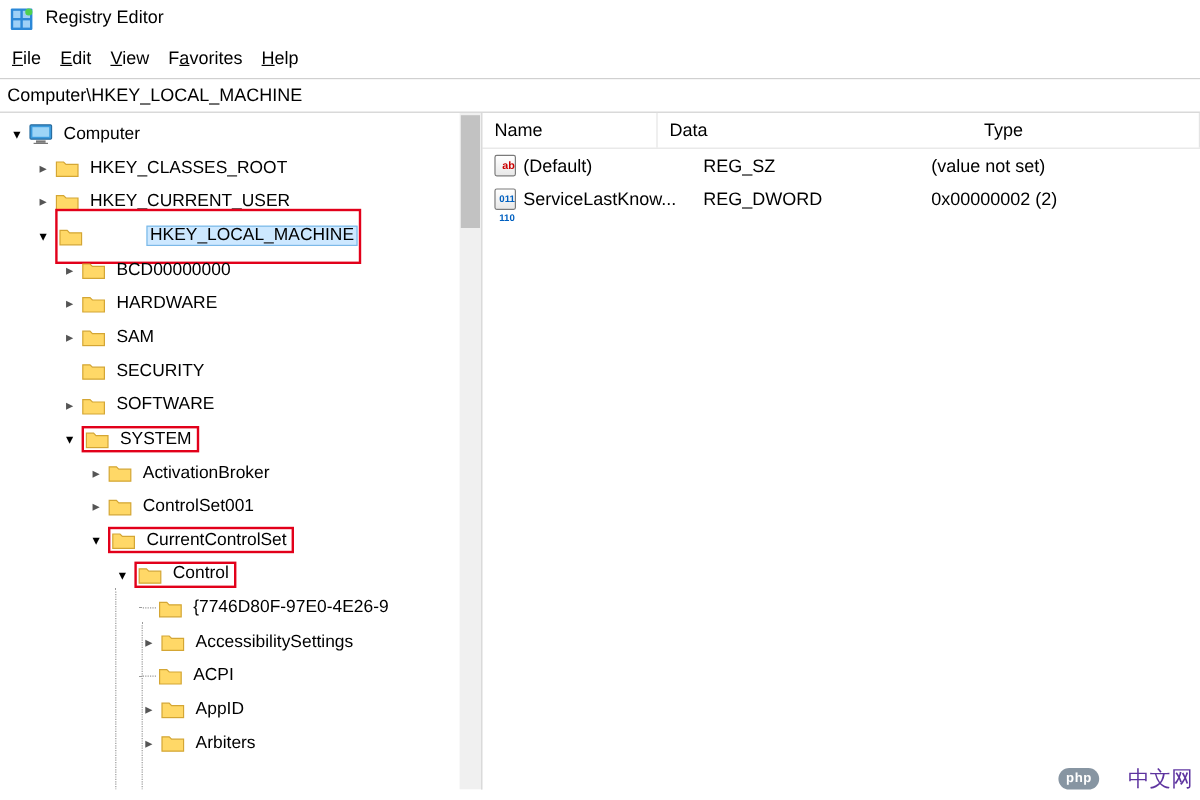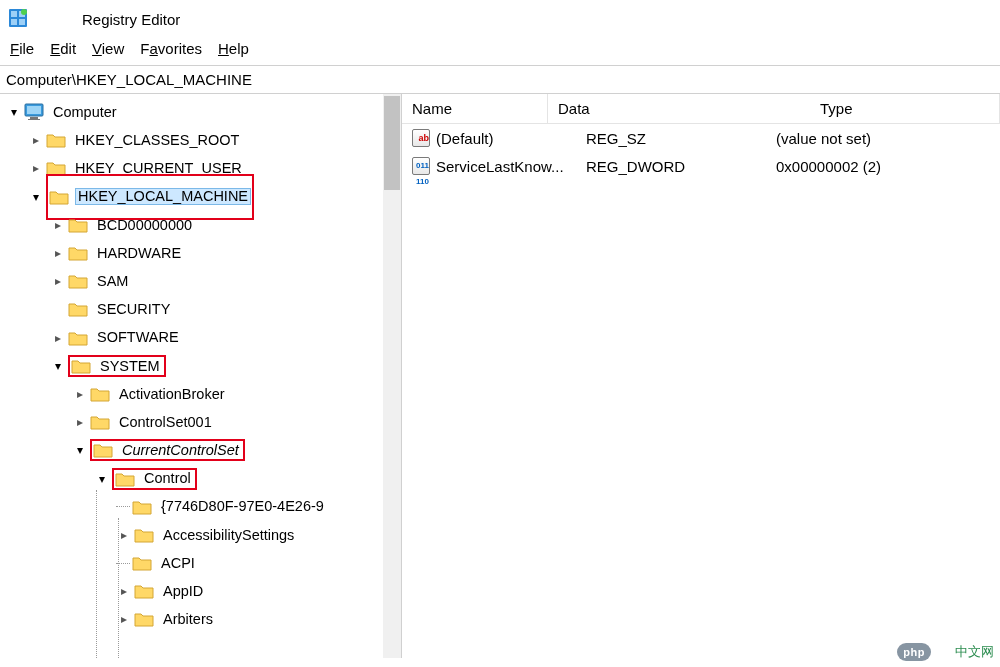--- a/index.html
+++ b/index.html
@@ -1,19 +1,19 @@
 <!DOCTYPE html>
 <html><head>
   <meta charset="utf-8">
   <style>
     * { margin: 0; padding: 0; box-sizing: border-box; font-family: "Segoe UI", Tahoma, sans-serif; }
     body { background: #fff; font-size: 14.5px; color: #000; width: 1000px; height: 667px; overflow: hidden; position: relative; }
 
     
-    .title-bar { display: flex; align-items: flex-end; padding: 6px 8px; height: 34px; gap: 44px; }
+    .title-bar { display: flex; align-items: flex-start; padding: 6px 8px; height: 34px; }
     .title-bar .app-icon { width: 20px; height: 20px; margin-right: 10px; }
     .title-bar .title { font-size: 15px; }
 
     
     .menu-bar { display: flex; gap: 16px; padding: 6px 10px 8px 10px; border-bottom: 1px solid #d0d0d0; }
     .menu-item { font-size: 15px; cursor: default; }
     .menu-item .ul { text-decoration: underline; }
 
     
     .address-bar { padding: 5px 6px; border-bottom: 1px solid #d0d0d0; font-size: 15px; }
@@ -44,21 +44,21 @@
     .vrow { display: flex; padding: 3px 0; align-items: center; }
     .vcell { padding: 2px 10px; font-size: 15px; display: flex; align-items: center; gap: 6px; }
     .vcell.name { width: 174px; } .vcell.type { width: 190px; } .vcell.data { flex: 1; }
     .val-icon { width: 18px; height: 18px; display: inline-block; border: 1px solid #7a7a7a; border-radius: 2px; background: linear-gradient(#fff,#e8e8e8); font-size: 9px; text-align: right; line-height: 16px; font-weight: bold; }
     .val-icon.ab { color: #c00; }
     .val-icon.bin { color: #0060c0; font-size: 8px; }
 
     
     .watermark { position: absolute; right: 6px; bottom: 6px; display: flex; align-items: center; gap: 24px; opacity: 0.9; }
     .wm-badge { background: #7b8a99; color: #fff; font-size: 11px; font-weight: bold; padding: 3px 6px; border-radius: 10px; letter-spacing: 0.5px; }
-    .wm-text { font-size: 13px; color: #15803d; }
+    .wm-text { font-size: 18px; color: #4c1d95; }
   </style>
 </head>
 <body>
 
 <div class="title-bar">
   <span class="app-icon">
     <svg viewBox="0 0 20 20" width="20" height="20">
       <rect x="1" y="1" width="18" height="18" fill="#2b88d8" rx="1"></rect>
       <rect x="3" y="3" width="6" height="6" fill="#9dd0f7"></rect>
       <rect x="11" y="3" width="6" height="6" fill="#9dd0f7"></rect>
@@ -115,21 +115,21 @@
         <span class="node-icon">
             <svg viewBox="0 0 20 16" width="20" height="16">
               <path d="M1 3 h6 l2 2 h10 v10 h-18 z" fill="#ffd867" stroke="#d4a634"></path>
             </svg>
           </span>
         <span class="node-label">HKEY_CURRENT_USER</span>
       </div>
 
       <div class="tree-row" style="padding-left:22px">
         <span class="expander open">▾</span>
-        <span style="border:2px solid #e2001a; display:inline-flex; align-items:center; padding:12px 1px;">
+        <span style="border:2px solid #e2001a; display:inline-flex; align-items:center; padding:12px 1px;gap:47px;">
           <span class="node-icon">
               <svg viewBox="0 0 20 16" width="20" height="16">
                 <path d="M1 3 h6 l2 2 h10 v10 h-18 z" fill="#ffd867" stroke="#d4a634"></path>
               </svg>
             </span>
           <span class="node-label selected">HKEY_LOCAL_MACHINE</span>
         </span>
       </div>
 
       <div class="tree-row" style="padding-left:44px">
@@ -209,21 +209,21 @@
         <span class="node-icon">
             <svg viewBox="0 0 20 16" width="20" height="16">
               <path d="M1 3 h6 l2 2 h10 v10 h-18 z" fill="#ffd867" stroke="#d4a634"></path>
             </svg>
           </span>
         <span class="node-label">ControlSet001</span>
       </div>
 
       <div class="tree-row" style="padding-left:66px">
         <span class="expander open">▾</span>
-        <span style="border:2px solid #e2001a; display:inline-flex; align-items:center; padding:0 1px;font-style:italic;">
+        <span style="border:2px solid #e2001a; display:inline-flex; align-items:center; padding:0 1px;">
           <span class="node-icon">
               <svg viewBox="0 0 20 16" width="20" height="16">
                 <path d="M1 3 h6 l2 2 h10 v10 h-18 z" fill="#ffd867" stroke="#d4a634"></path>
               </svg>
             </span>
           <span class="node-label">CurrentControlSet</span>
         </span>
       </div>
 
       <div class="tree-row" style="padding-left:88px">

